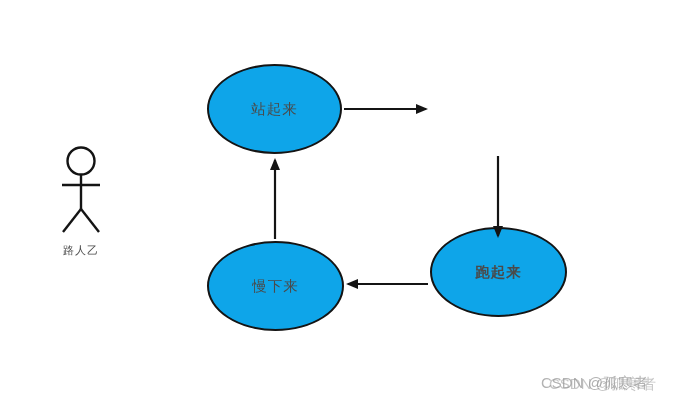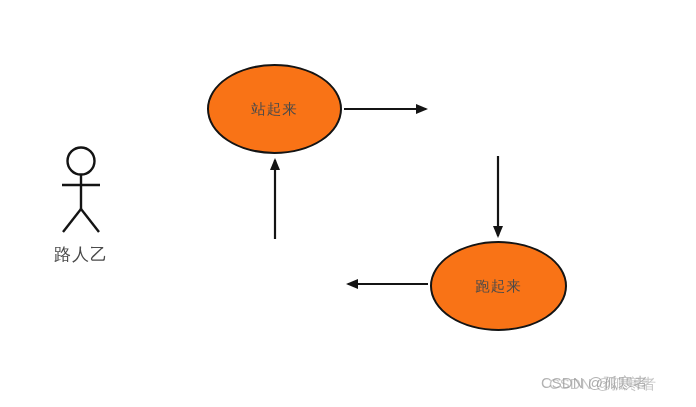--- a/index.html
+++ b/index.html
@@ -12,36 +12,36 @@
     width: 696px;
     height: 407px;
     background: #ffffff;
     overflow: hidden;
     font-family: "Liberation Sans", "DejaVu Sans", sans-serif;
   }
   .node {
     position: absolute;
     border: 2.5px solid #141414;
     border-radius: 50%;
-    background: #f97316;
+    background: #0ea5e9;
     display: flex;
     align-items: center;
     justify-content: center;
     box-sizing: border-box;
   }
   .node-label {
     color: #4a4a4a;
     font-size: 14.5px;
     letter-spacing: 1px;
     white-space: nowrap;
   }
   #node-stand { left: 207px; top: 64px;  width: 135px; height: 90px; }
   #node-walk  { left: 430px; top: 64px;  width: 136px; height: 90px; }
   #node-slow  { left: 207px; top: 241px; width: 137px; height: 90px; }
-  #node-run   { left: 430px; top: 241px; width: 137px; height: 90px; }
+  #node-run   { left: 430px; top: 227px; width: 137px; height: 90px; font-weight: bold; }
 
   .edges-layer {
     position: absolute;
     left: 0;
     top: 0;
     width: 696px;
     height: 407px;
     pointer-events: none;
   }
   .actor {
@@ -52,21 +52,21 @@
     height: 118px;
     text-align: center;
   }
   .actor-label {
     position: absolute;
     left: 0;
     top: 100px;
     width: 62px;
     text-align: center;
     color: #4a4a4a;
-    font-size: 17px;
+    font-size: 11px;
     letter-spacing: 1px;
     white-space: nowrap;
   }
   .watermark {
     position: absolute;
     left: 541px;
     top: 374px;
     width: 160px;
     height: 26px;
     font-size: 15px;
@@ -103,20 +103,23 @@
 
   <div class="node" id="node-stand">
     <span class="node-label">站起来</span>
   </div>
 
 
   <div class="node" id="node-run">
     <span class="node-label">跑起来</span>
   </div>
 
+  <div class="node" id="node-slow">
+    <span class="node-label">慢下来</span>
+  </div>
 
   <svg class="edges-layer" width="696" height="407" viewBox="0 0 696 407">
     <defs>
       <marker id="arrow" markerWidth="12" markerHeight="10" refX="10" refY="5" orient="auto" markerUnits="userSpaceOnUse">
         <polygon points="0,0 12,5 0,10" fill="#141414"></polygon>
       </marker>
     </defs>
 
     <line x1="344" y1="109" x2="426" y2="109" stroke="#141414" stroke-width="2.2" marker-end="url(#arrow)"></line>
 

